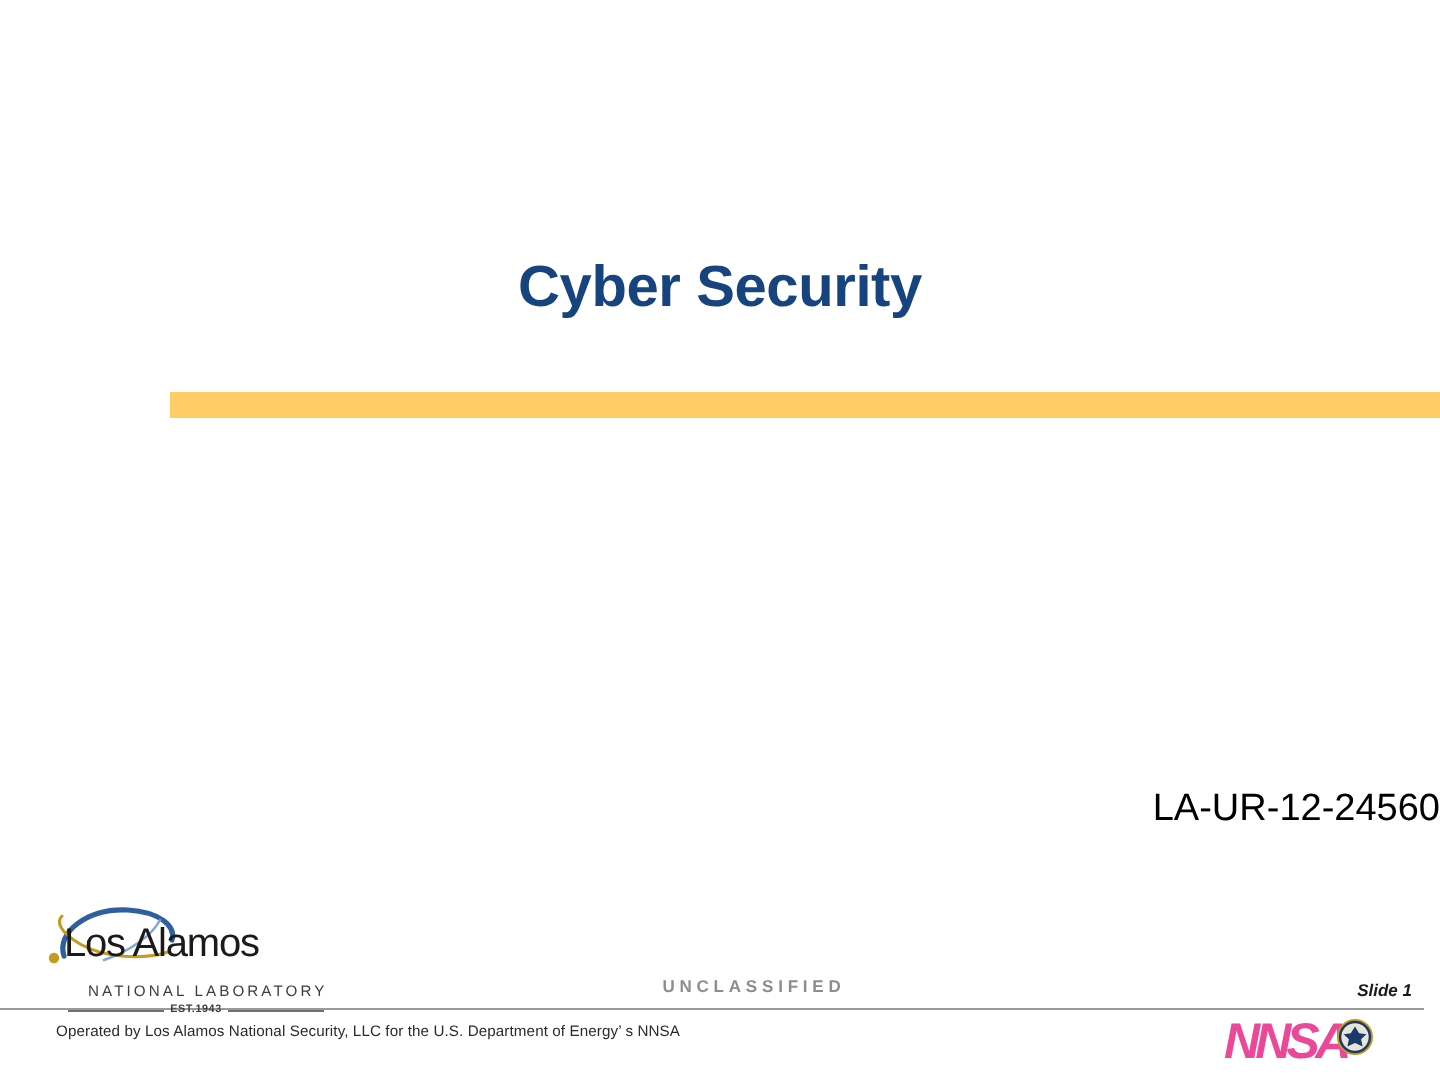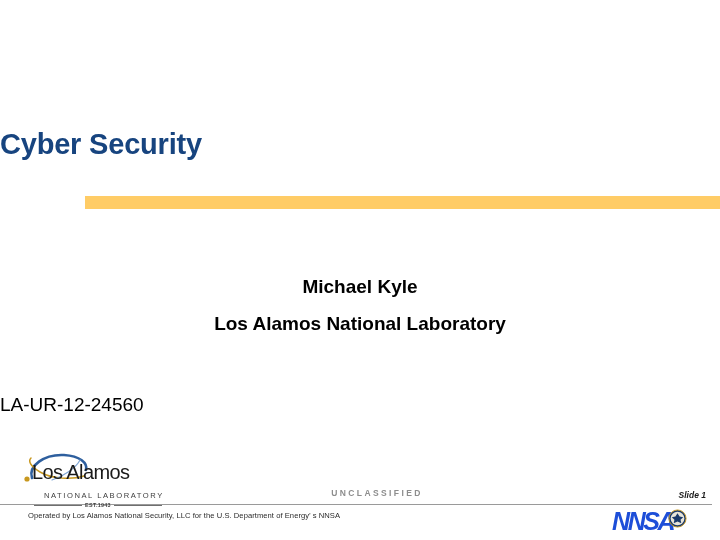--- a/index.html
+++ b/index.html
@@ -17,21 +17,21 @@
     background: #ffffff;
     overflow: hidden;
   }
 
   
   .title-block {
     position: absolute;
     left: 0;
     top: 126px;
     width: 720px;
-    text-align: left;
+    text-align: center;
   }
   .title-line {
     font-size: 29px;
     font-weight: bold;
     color: #17447F;
     line-height: 37px;
     letter-spacing: -0.2px;
     white-space: nowrap;
   }
   .title-line.second {
@@ -61,21 +61,21 @@
     font-weight: bold;
     color: #000000;
     line-height: 37px;
     white-space: nowrap;
   }
   .report-number {
     position: absolute;
     left: 0;
     top: 394px;
     width: 720px;
-    text-align: left;
+    text-align: right;
     font-size: 19px;
     font-weight: normal;
     color: #000000;
     white-space: nowrap;
   }
 
   
   .footer-rule {
     position: absolute;
     left: 0;
@@ -189,21 +189,21 @@
     width: 96px;
     height: 28px;
   }
   .nnsa-text {
     position: absolute;
     left: 0;
     top: 0;
     font-size: 25px;
     font-weight: bold;
     font-style: italic;
-    color: #1d4ed8;
+    color: #ec4899;
     letter-spacing: -2.4px;
     line-height: 26px;
     white-space: nowrap;
   }
   .nnsa-seal {
     position: absolute;
     left: 56px;
     top: 1px;
     width: 19px;
     height: 19px;
@@ -213,24 +213,20 @@
 <body>
 
 <div id="slide">
 
   <div class="title-block">
     <div class="title-line">Cyber Security</div>
   </div>
 
   <div class="accent-bar"></div>
 
-  <div class="subtitle-block">
-    <div class="subtitle-line">Michael Kyle</div>
-    <div class="subtitle-line">Los Alamos National Laboratory</div>
-  </div>
 
   <div class="report-number">LA-UR-12-24560</div>
 
   <div class="footer-rule"></div>
 
   <div class="lanl-logo">
     <svg class="lanl-swoosh" viewBox="0 0 70 30">
       <path d="M10 26 C 6 14, 22 2, 42 3 C 58 4, 66 11, 64 18" fill="none" stroke="#2E5F9E" stroke-width="2.6" stroke-linecap="round"></path>
       <path d="M62 24 C 50 28, 30 27, 18 20 C 8 14, 6 9, 9 6" fill="none" stroke="#C8981F" stroke-width="1.5" stroke-linecap="round"></path>
       <path d="M30 28 C 42 24, 54 16, 58 8" fill="none" stroke="#7FA6D4" stroke-width="1.2" stroke-linecap="round"></path>

